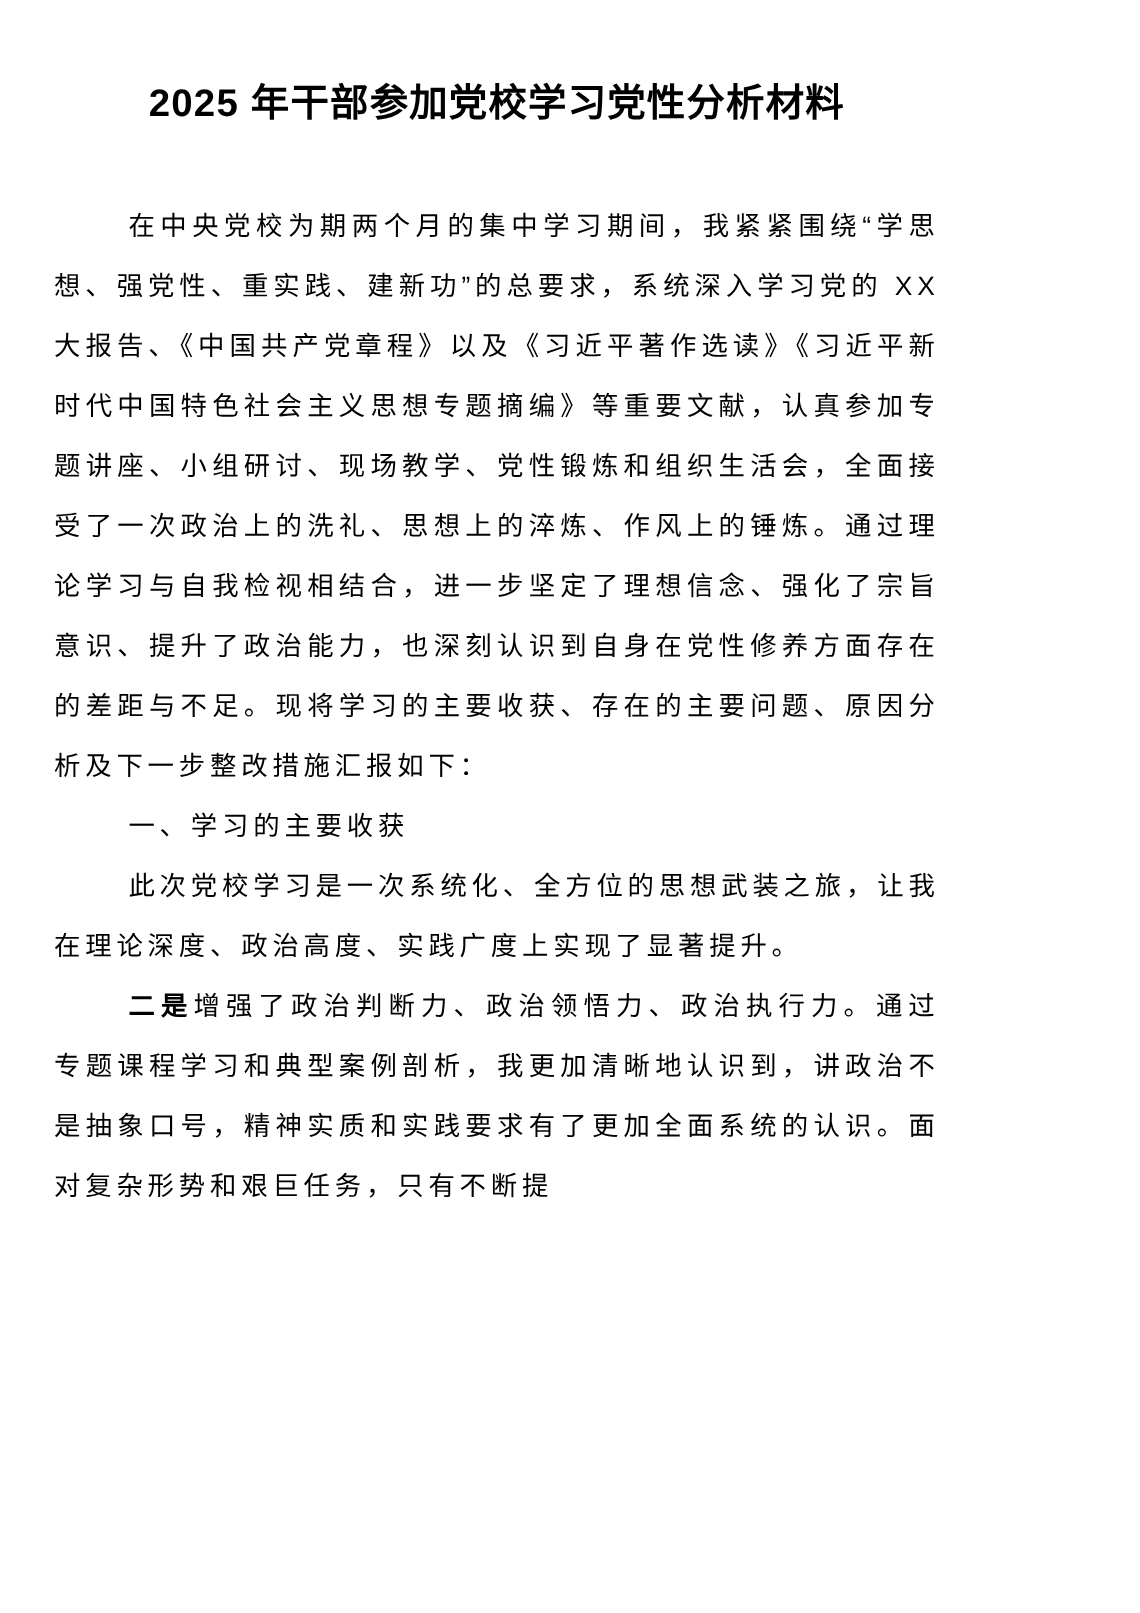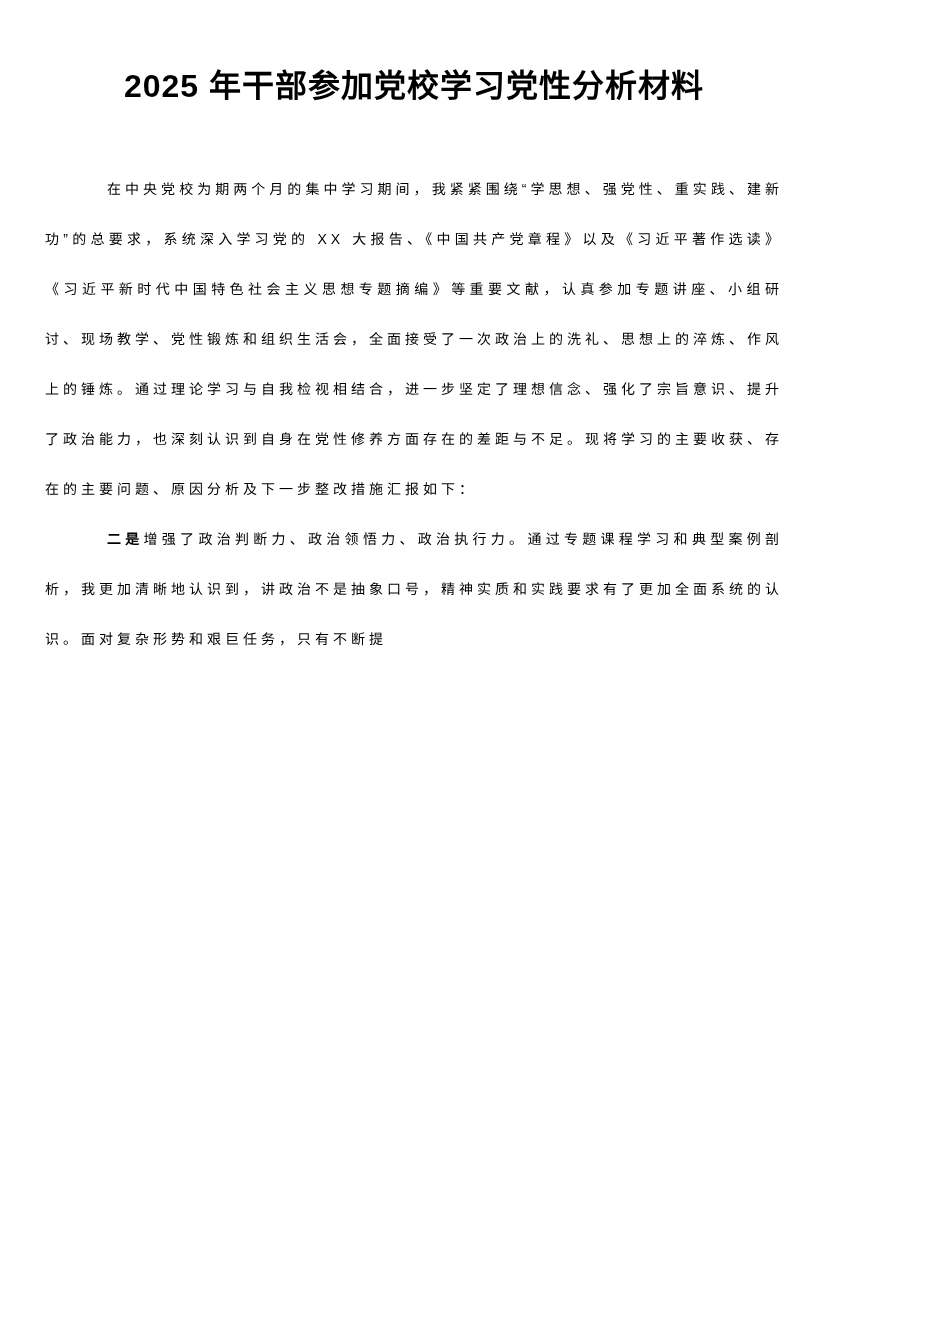--- a/index.html
+++ b/index.html
@@ -22,39 +22,41 @@
     margin: 0 0 53px 0;
     font-size: 32px;
     font-weight: 700;
     line-height: 50px;
     text-align: center;
     letter-spacing: 1px;
     white-space: nowrap;
   }
   .para {
     margin: 0;
-    font-size: 14px;
+    font-size: 22px;
     line-height: 50px;
     letter-spacing: 4px;
     text-align: justify;
     text-justify: inter-ideograph;
     text-indent: 62px;
     word-break: break-all;
   }
   .para .lead {
     font-weight: 700;
   }
 </style>
 </head>
 <body>
 
 <div class="page">
 
   <h1 class="doc-title">2025 年干部参加党校学习党性分析材料</h1>
 
   <p class="para">在中央党校为期两个月的集中学习期间，我紧紧围绕“学思想、强党性、重实践、建新功”的总要求，系统深入学习党的 XX 大报告、《中国共产党章程》以及《习近平著作选读》《习近平新时代中国特色社会主义思想专题摘编》等重要文献，认真参加专题讲座、小组研讨、现场教学、党性锻炼和组织生活会，全面接受了一次政治上的洗礼、思想上的淬炼、作风上的锤炼。通过理论学习与自我检视相结合，进一步坚定了理想信念、强化了宗旨意识、提升了政治能力，也深刻认识到自身在党性修养方面存在的差距与不足。现将学习的主要收获、存在的主要问题、原因分析及下一步整改措施汇报如下：</p>
 
+  <p class="para">一、学习的主要收获</p>
 
+  <p class="para">此次党校学习是一次系统化、全方位的思想武装之旅，让我在理论深度、政治高度、实践广度上实现了显著提升。</p>
 
 
   <p class="para"><span class="lead">二是</span><span>增强了政治判断力、政治领悟力、政治执行力。通过专题课程学习和典型案例剖析，我更加清晰地认识到，讲政治不是抽象口号，精神实质和实践要求有了更加全面系统的认识。面对复杂形势和艰巨任务，只有不断提</span></p>
 
 </div>
 
 </body></html>

